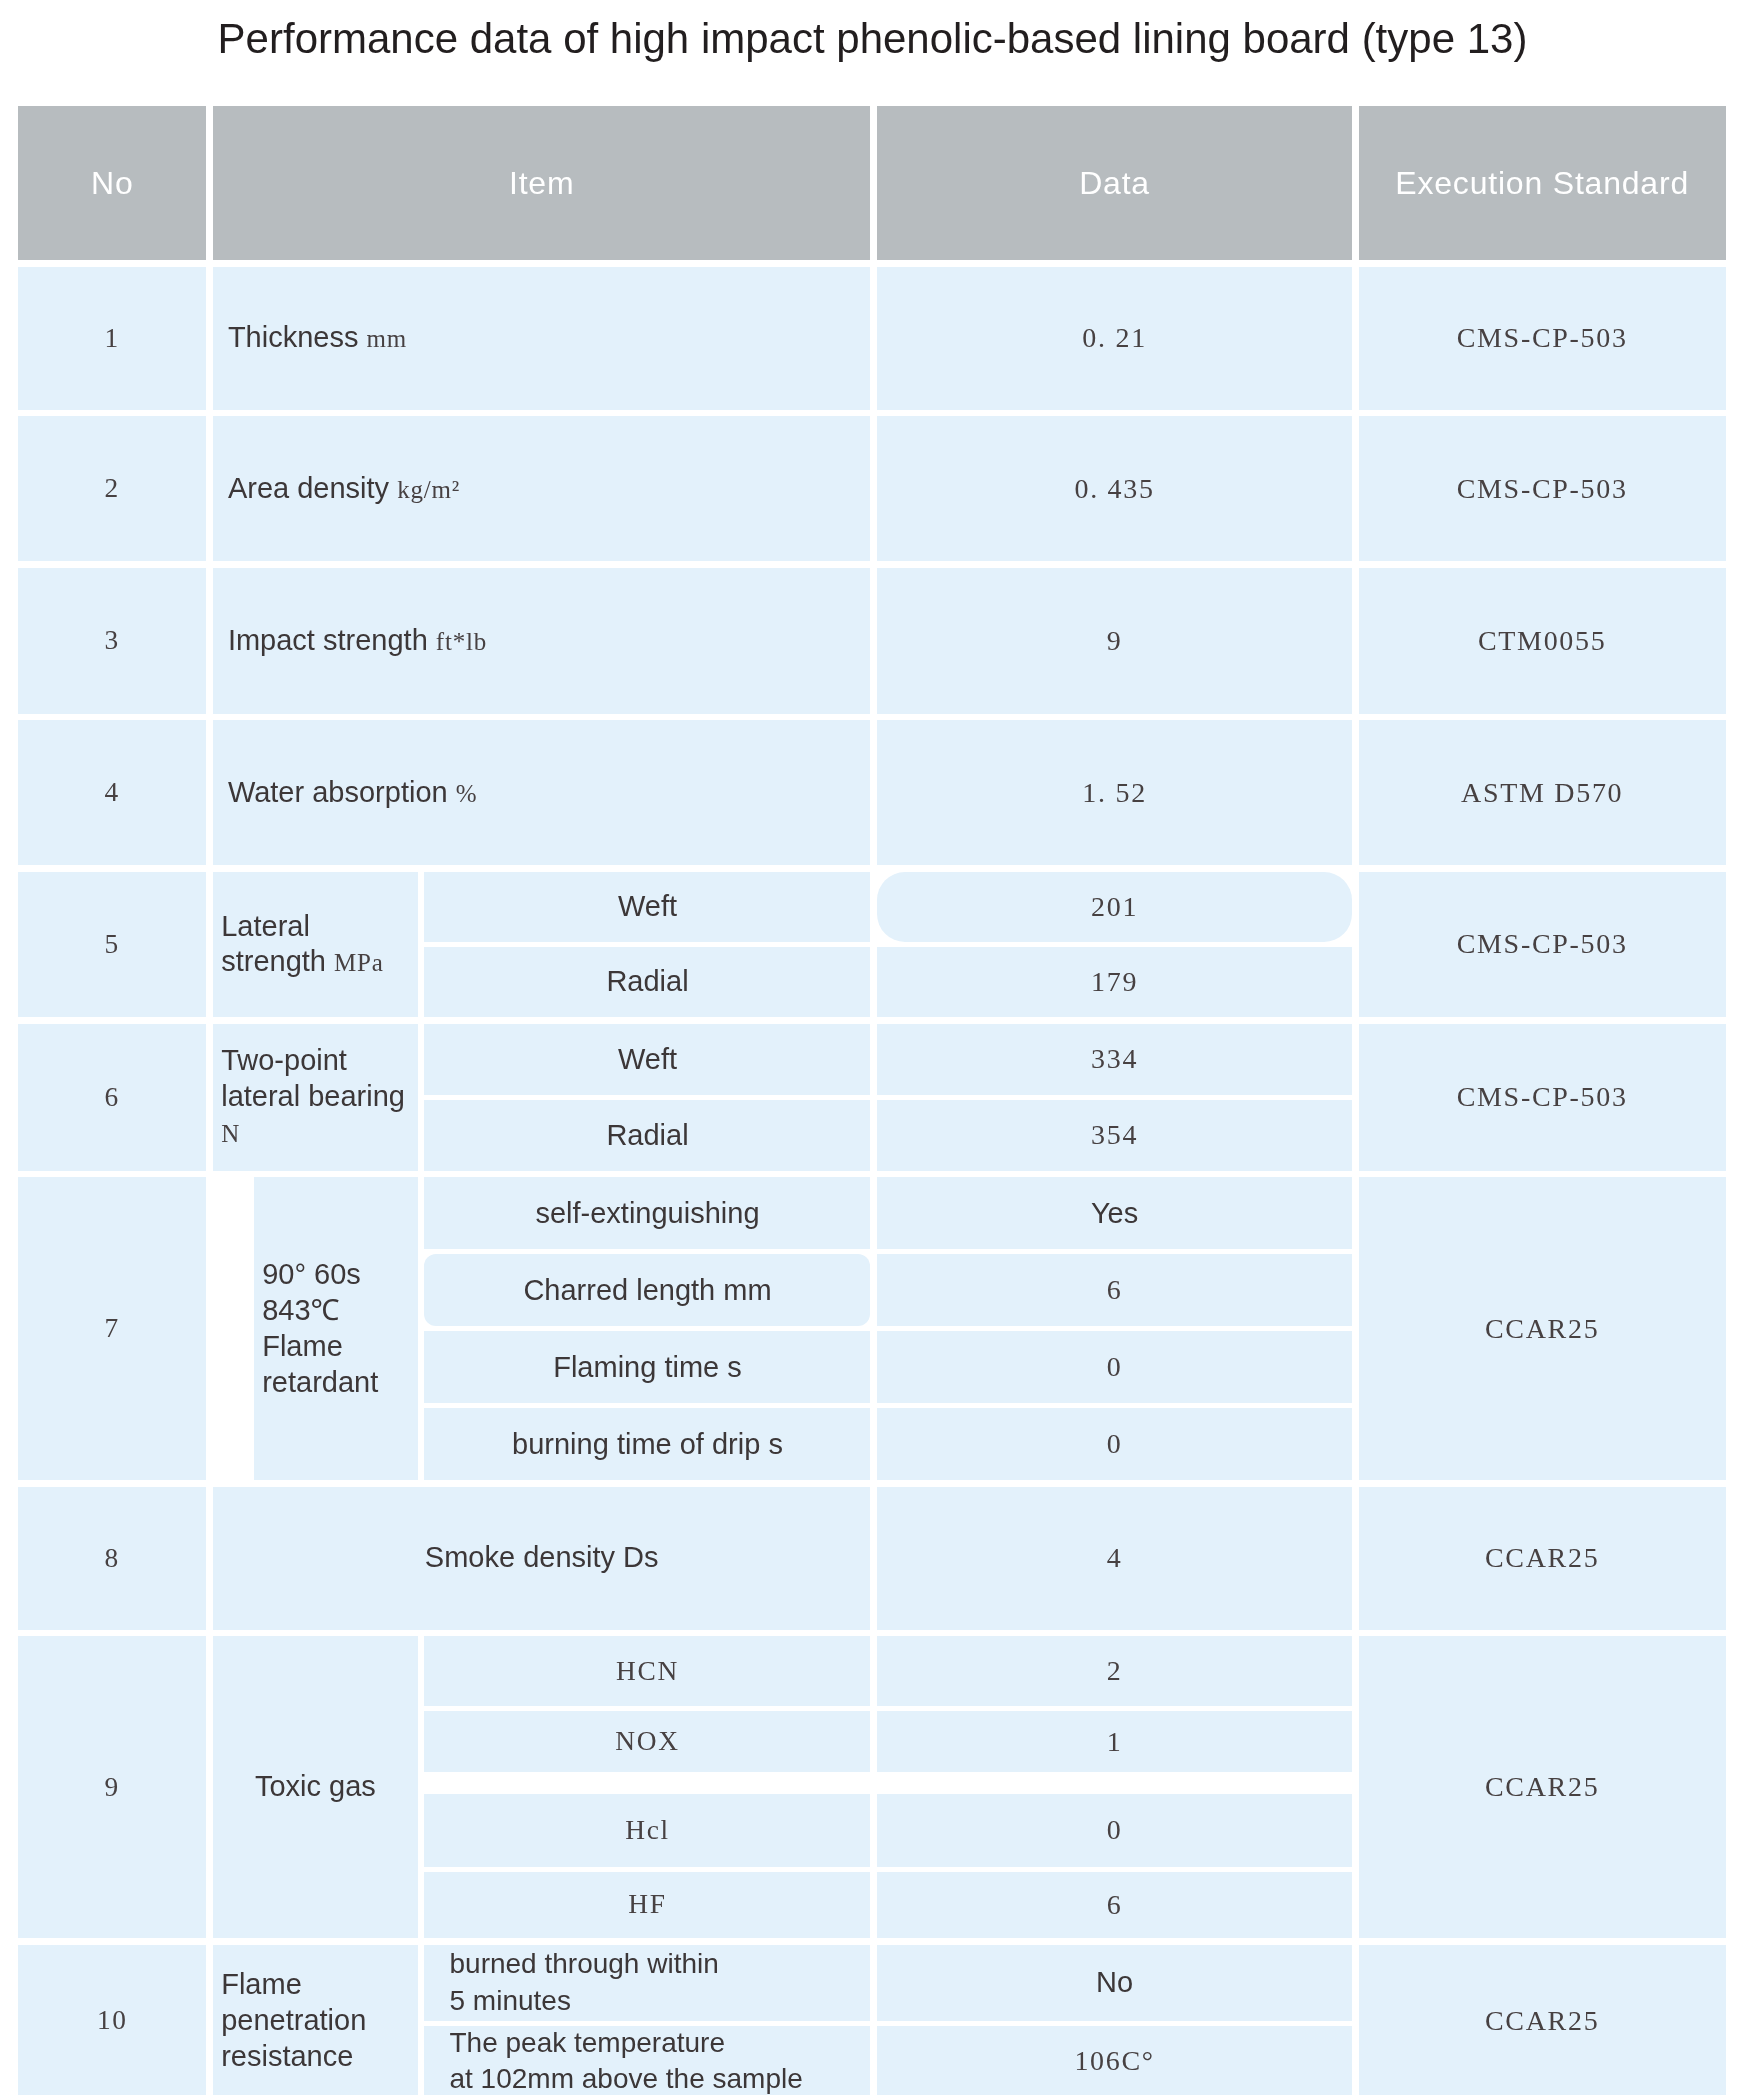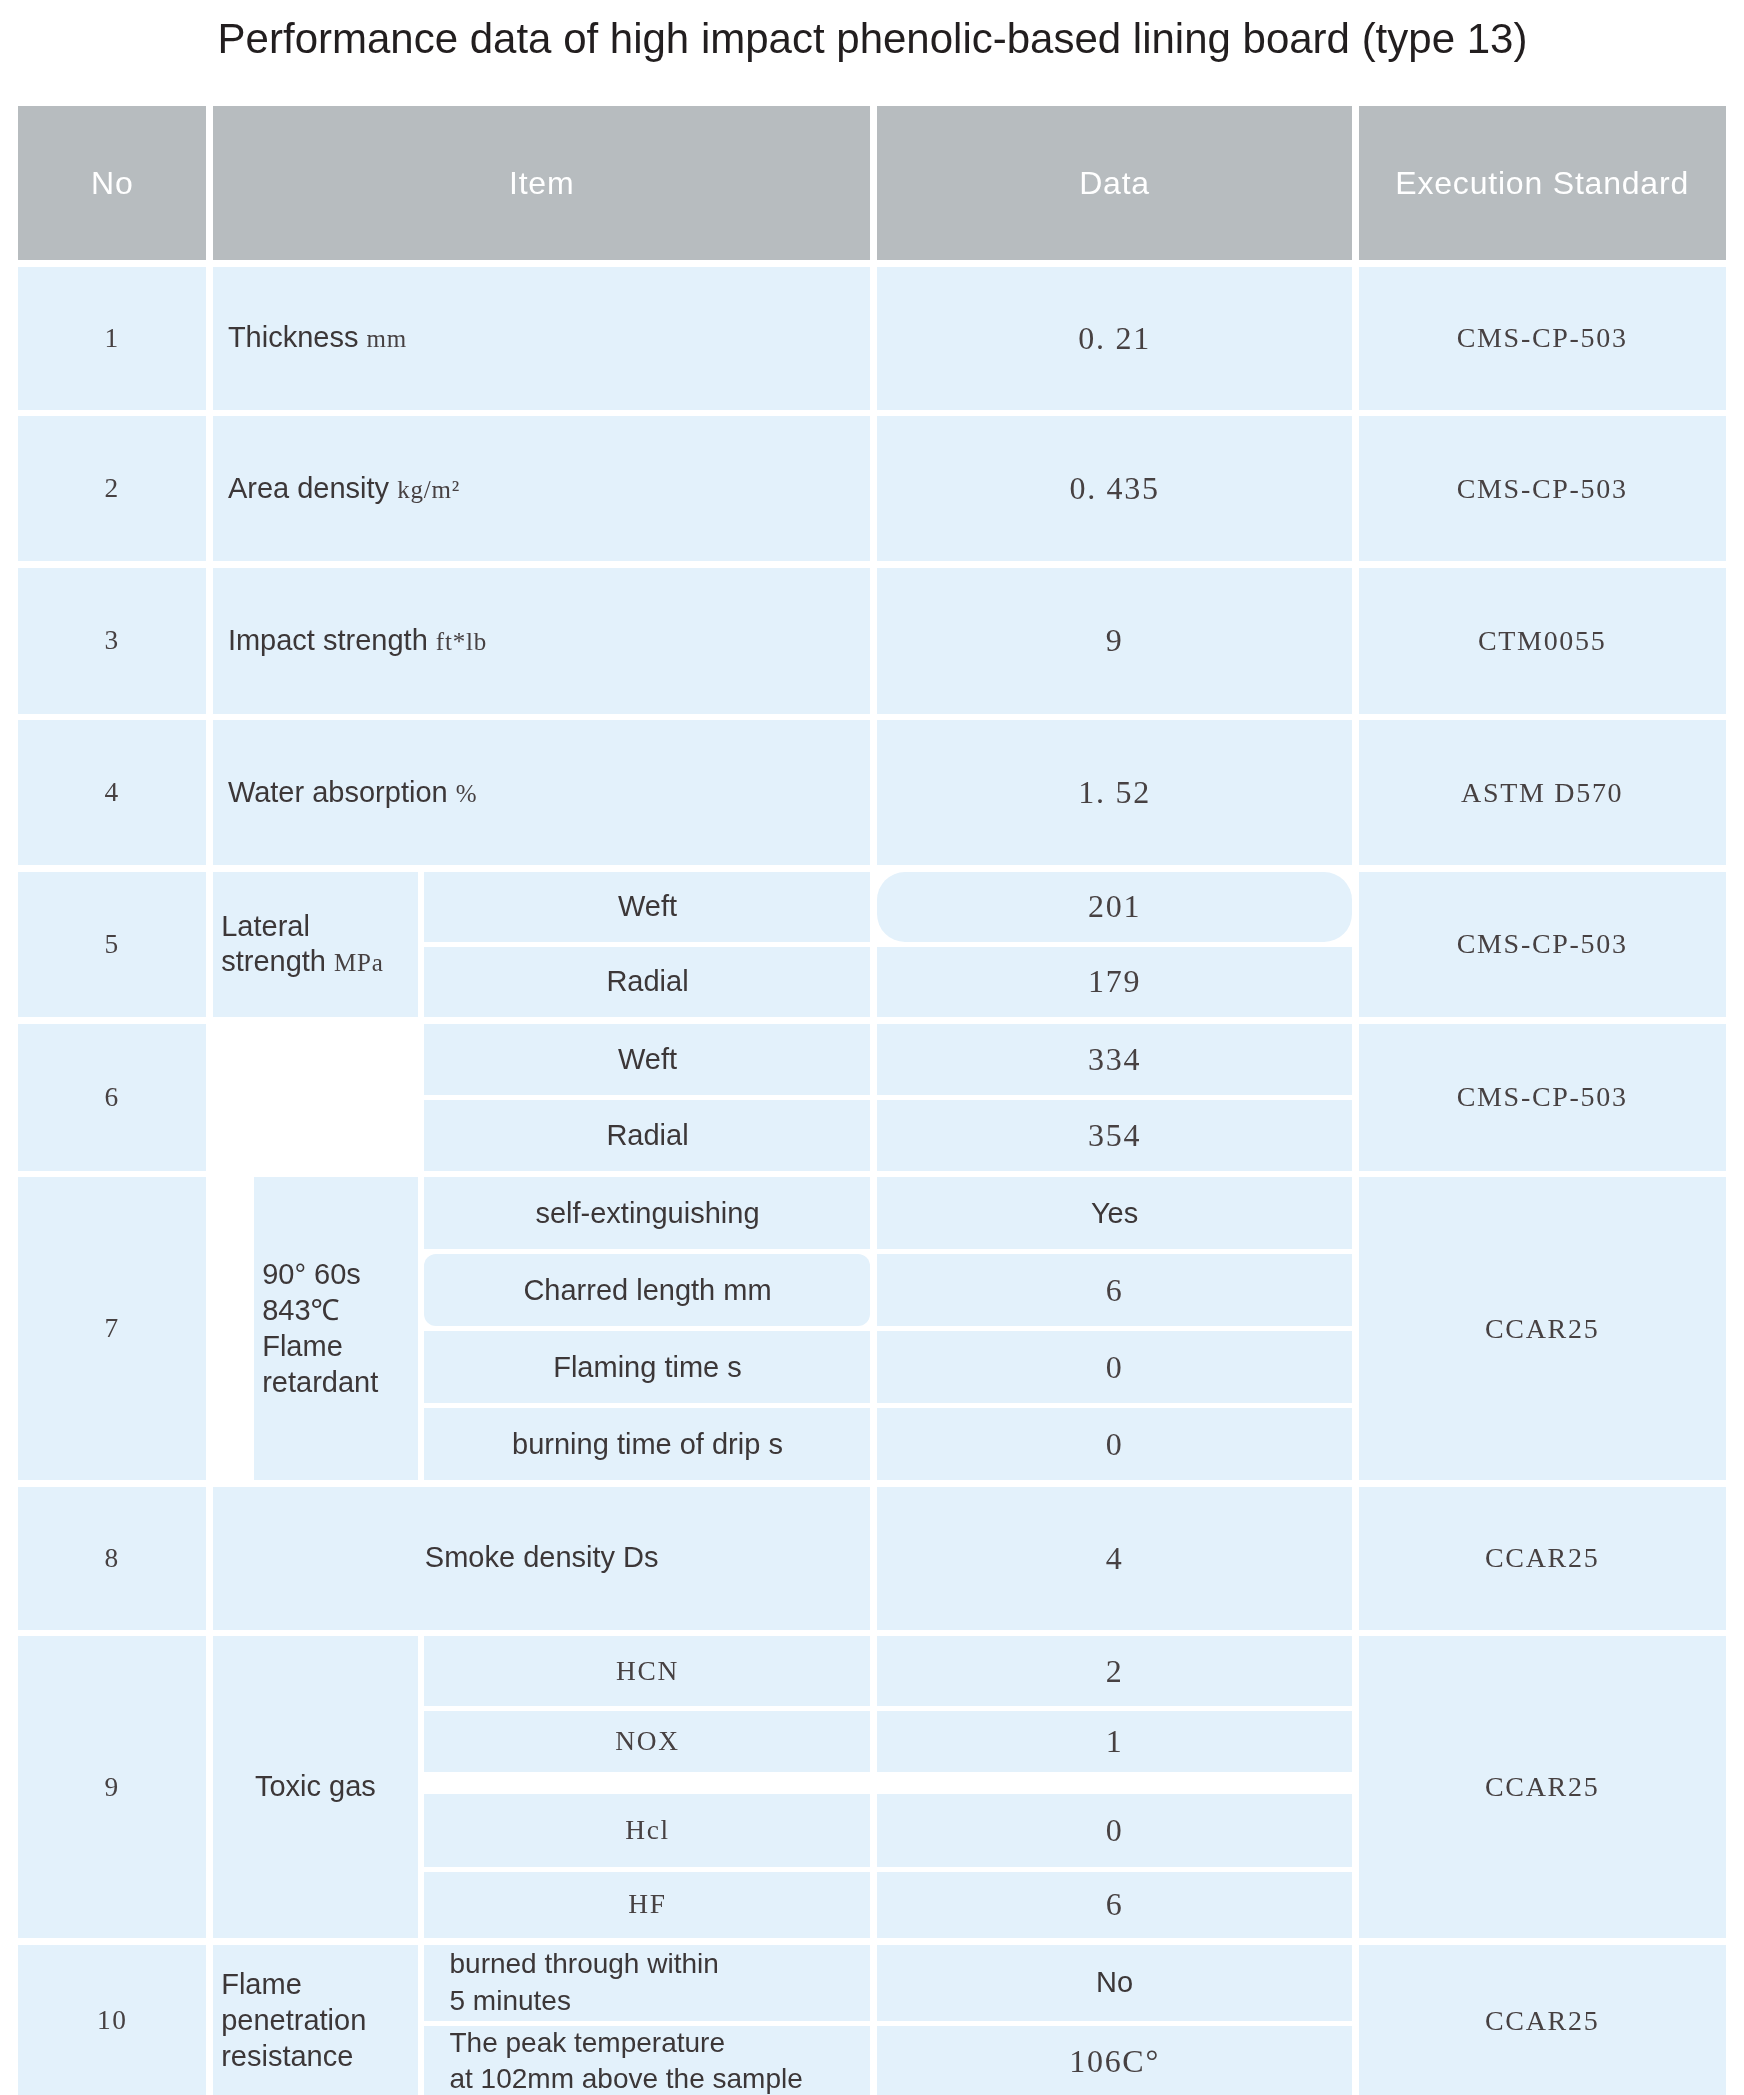--- a/index.html
+++ b/index.html
@@ -20,21 +20,21 @@
   .num { font-size:27.4px; }
   .item { justify-content:flex-start; text-align:left; padding-left:15px; }
   .item.multiline { padding-left:8.3px; }
   .item.centered { justify-content:center; text-align:center; padding-left:0; }
   .item .inner { white-space:pre-line; font-size:29px; line-height:1.24; }
   .unit { font-size:25px; letter-spacing:0.8px; }
   .sublab { font-size:29px; }
   .sublab.serif { font-size:27.4px; }
   .sublab.pre { white-space:pre-line; justify-content:flex-start; text-align:left;
                 padding-left:25px; font-size:28px; line-height:1.3; }
-  .datav.serif { font-size:32px; }
+  .datav.serif { font-size:28px; }
   .datav.sans { font-size:29px; }
   .std { font-size:28px; }
 </style>
 </head>
 <body>
 
 <div id="page">
   <div id="title">Performance data of high impact phenolic-based lining board (type 13)</div>
   <div id="table">
     <div class="grid hrow">
@@ -77,20 +77,25 @@
             <div class="inner"><span>Lateral
 strength</span> <span class="serif unit">MPa</span></div>
           </div>
           <div class="cell sublab" style="grid-area: 1 / 3;">Weft</div>
           <div class="cell datav serif" style="grid-area: 1 / 4; border-radius: 28px;">201</div>
           <div class="cell sublab" style="grid-area: 2 / 3;">Radial</div>
           <div class="cell datav serif" style="grid-area: 2 / 4;">179</div>
           <div class="cell std serif" style="grid-area: 1 / 5 / -1;">CMS-CP-503</div>
         </div><div class="grid rowblock" style="grid-template-rows: 71px 71px; row-gap: 5px;">
           <div class="cell serif num" style="grid-area: 1 / 1 / -1;">6</div>
+          <div class="cell item multiline" style="grid-area: 1 / 2 / -1;">
+            <div class="inner"><span>Two-point
+lateral bearing
+</span> <span class="serif unit">N</span></div>
+          </div>
           <div class="cell sublab" style="grid-area: 1 / 3;">Weft</div>
           <div class="cell datav serif" style="grid-area: 1 / 4;">334</div>
           <div class="cell sublab" style="grid-area: 2 / 3;">Radial</div>
           <div class="cell datav serif" style="grid-area: 2 / 4;">354</div>
           <div class="cell std serif" style="grid-area: 1 / 5 / -1;">CMS-CP-503</div>
         </div><div class="grid rowblock" style="grid-template-rows: 72px 72px 72px 72px; row-gap: 5px;">
           <div class="cell serif num" style="grid-area: 1 / 1 / -1;">7</div>
           <div class="cell item multiline" style="grid-area: 1 / 2 / -1; margin-left: 41px;">
             <div class="inner"><span>90° 60s 843℃
 Flame

